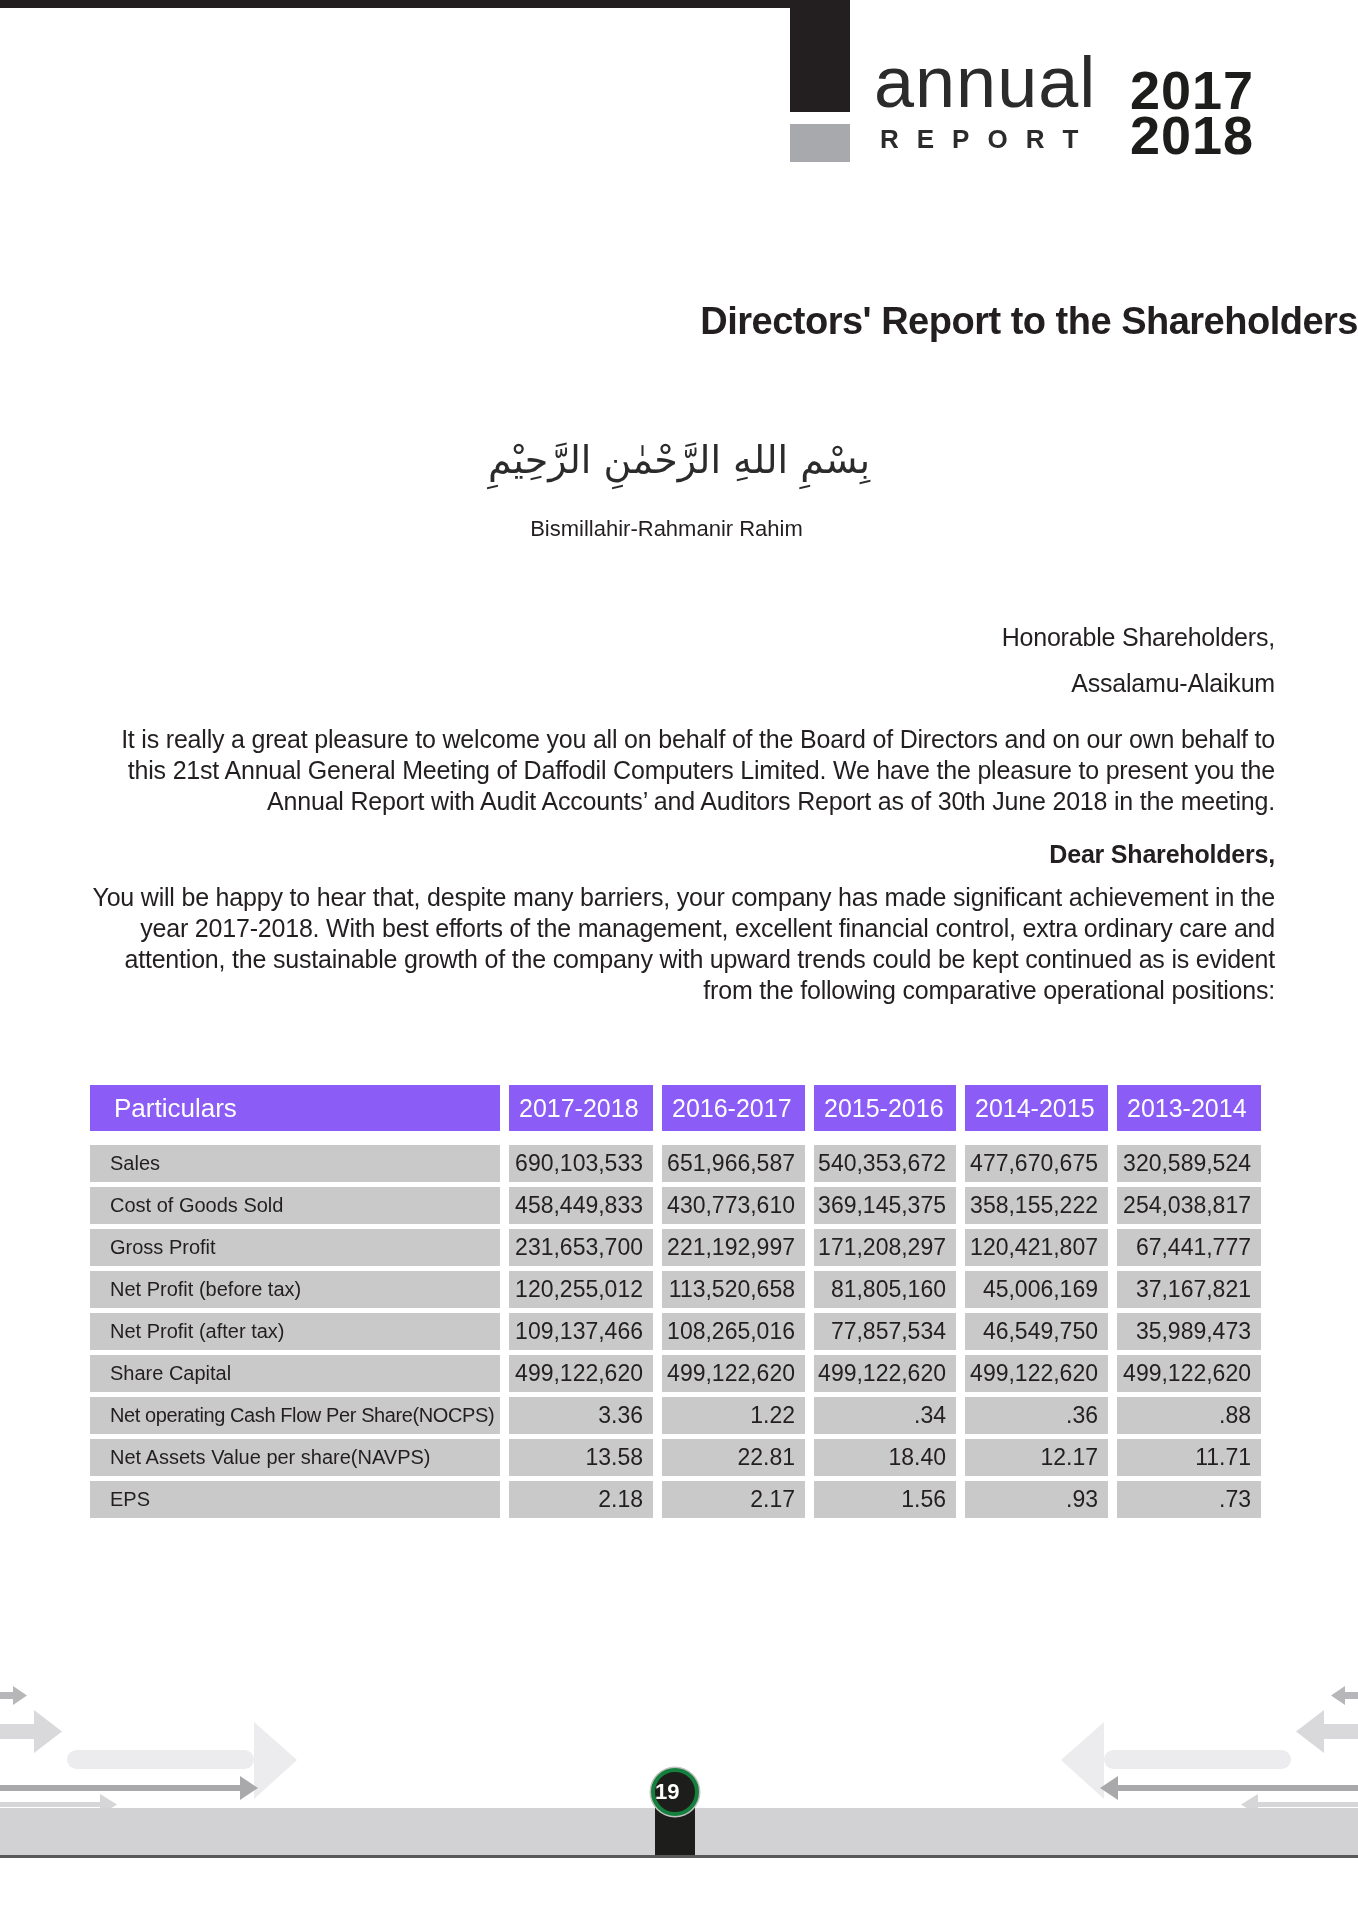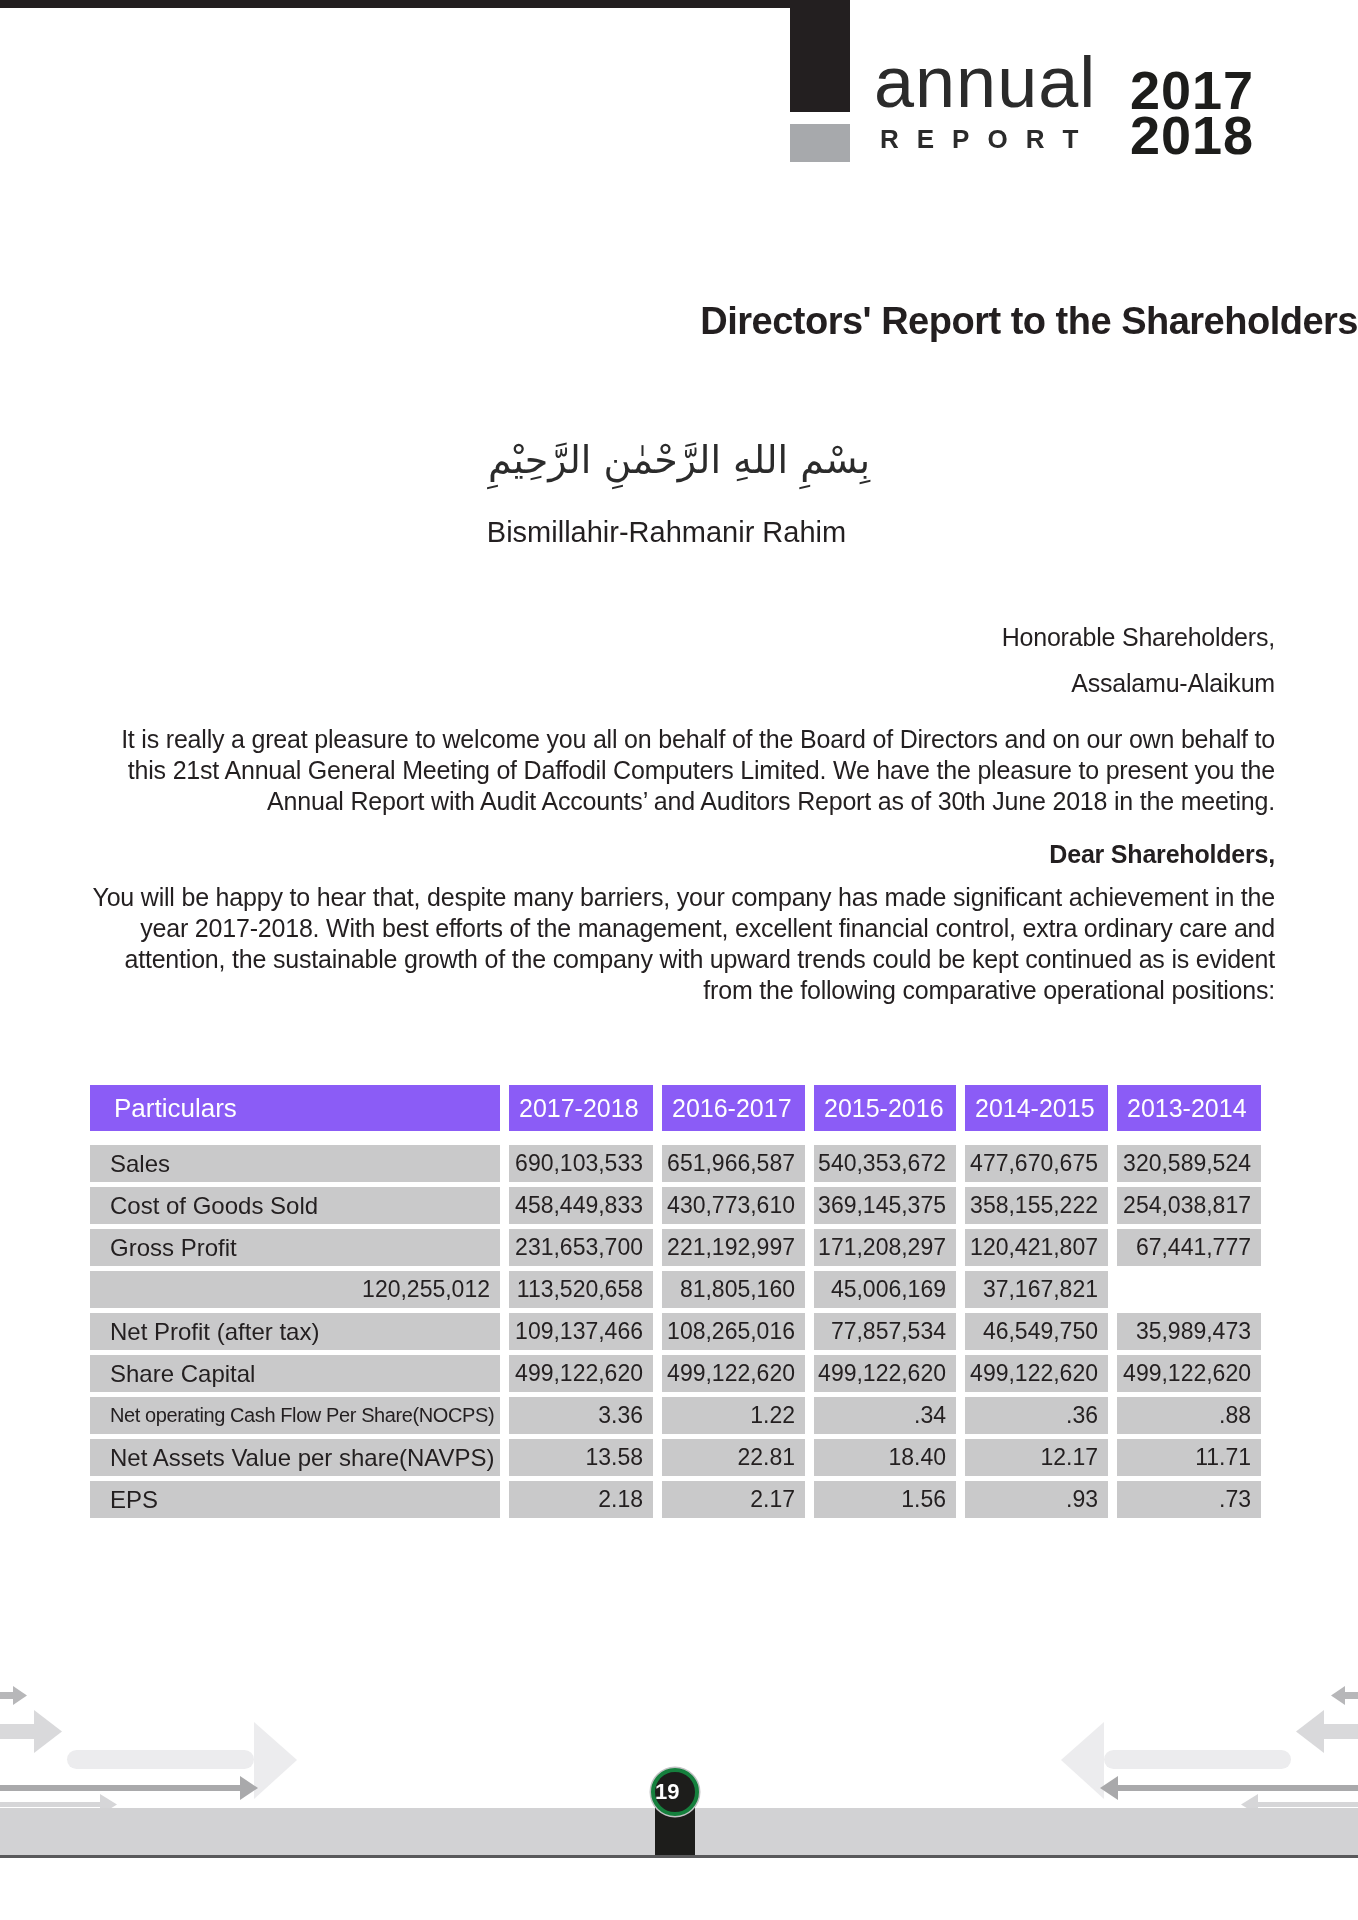--- a/index.html
+++ b/index.html
@@ -33,21 +33,21 @@
     position:absolute;left:0;top:300px;width:1358px;
     text-align:right;font-size:38px;font-weight:bold;letter-spacing:-0.5px;
   }
   .bismillah-arabic{
     position:absolute;left:0;top:430px;width:1358px;
     text-align:center;font-size:38px;line-height:60px;
     font-family:"DejaVu Sans", sans-serif;color:#2b2b2b;
   }
   .bismillah-latin{
     position:absolute;left:0;top:516px;width:1333px;
-    text-align:center;font-size:29px;
+    text-align:center;font-size:22px;
   }
   
   .body-block{
     position:absolute;left:85px;top:622px;width:1190px;
     font-size:25px;line-height:31px;letter-spacing:-0.2px;
   }
   .body-block p{margin:0;text-align:right;}
   .salutation-1{margin-bottom:15px !important;}
   .salutation-2{margin-bottom:25px !important;}
   .para-justify{text-align:justify;margin-bottom:22px !important;}
@@ -60,21 +60,21 @@
     column-gap:9px;
   }
   .th{
     background:#8b5cf6;color:#ffffff;font-weight:normal;font-size:25px;
     height:46px;display:flex;align-items:center;padding-left:10px;box-sizing:border-box;
   }
   .th-label{padding-left:24px;font-size:26px;}
   .tr{margin-top:5px;}
   .tr:first-child{margin-top:14px;}
   .td{
-    background:#c9c9ca;height:37px;font-size:24px;
+    background:#c9c9ca;height:37px;font-size:20px;
     display:flex;align-items:center;box-sizing:border-box;
   }
   .td-label{padding-left:20px;}
   .td-val{justify-content:flex-end;padding-right:10px;font-size:23px;}
   .condensed{font-size:20px;letter-spacing:-0.4px;}
   .tbody{display:block;}
   
   .footer-bar{
     position:absolute;left:0;top:1808px;width:1358px;height:47px;
     background:#d2d2d4;border-bottom:3px solid #59595b;
@@ -146,20 +146,21 @@
         </div>
         <div class="tr">
           <div class="td td-label">Gross Profit</div>
           <div class="td td-val">231,653,700</div>
           <div class="td td-val">221,192,997</div>
           <div class="td td-val">171,208,297</div>
           <div class="td td-val">120,421,807</div>
           <div class="td td-val">67,441,777</div>
         </div>
         <div class="tr">
+          <div class="td td-label">Net Profit (before tax)</div>
           <div class="td td-val">120,255,012</div>
           <div class="td td-val">113,520,658</div>
           <div class="td td-val">81,805,160</div>
           <div class="td td-val">45,006,169</div>
           <div class="td td-val">37,167,821</div>
         </div>
         <div class="tr">
           <div class="td td-label">Net Profit (after tax)</div>
           <div class="td td-val">109,137,466</div>
           <div class="td td-val">108,265,016</div>

